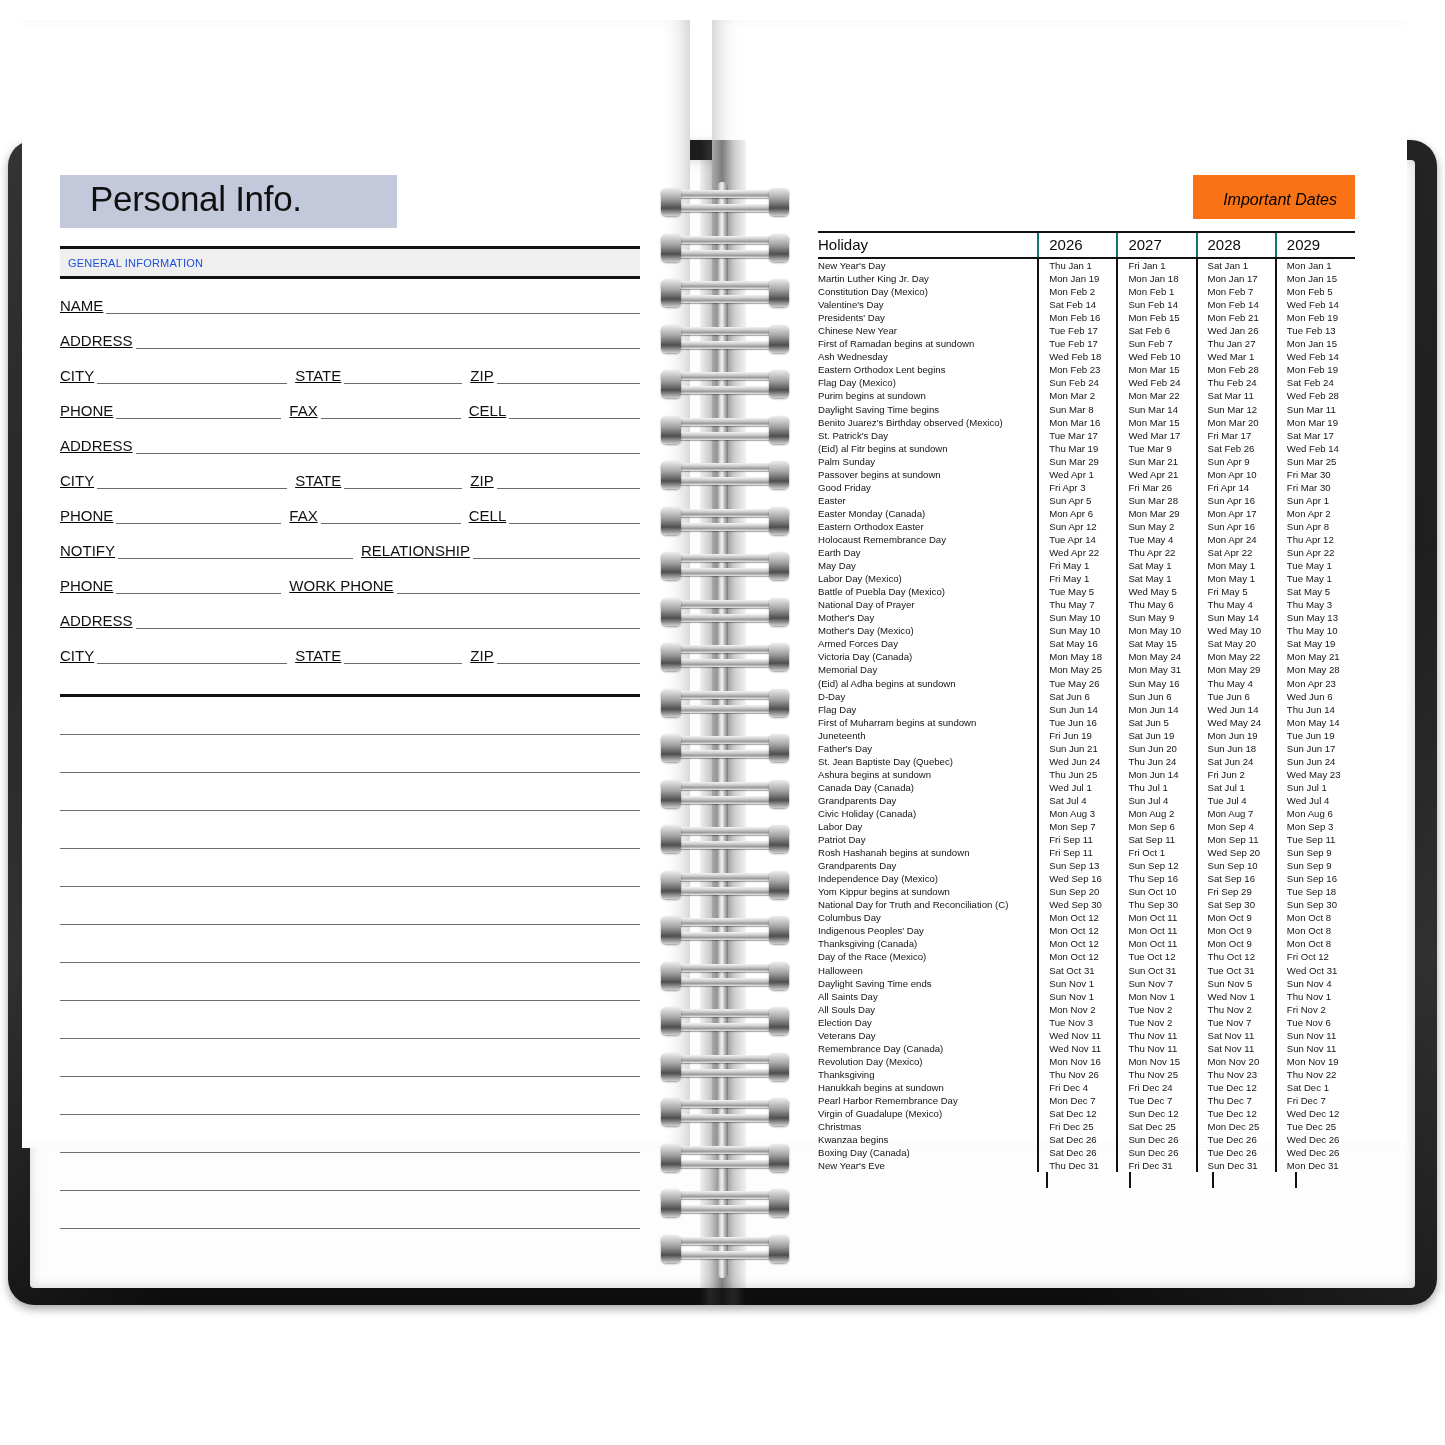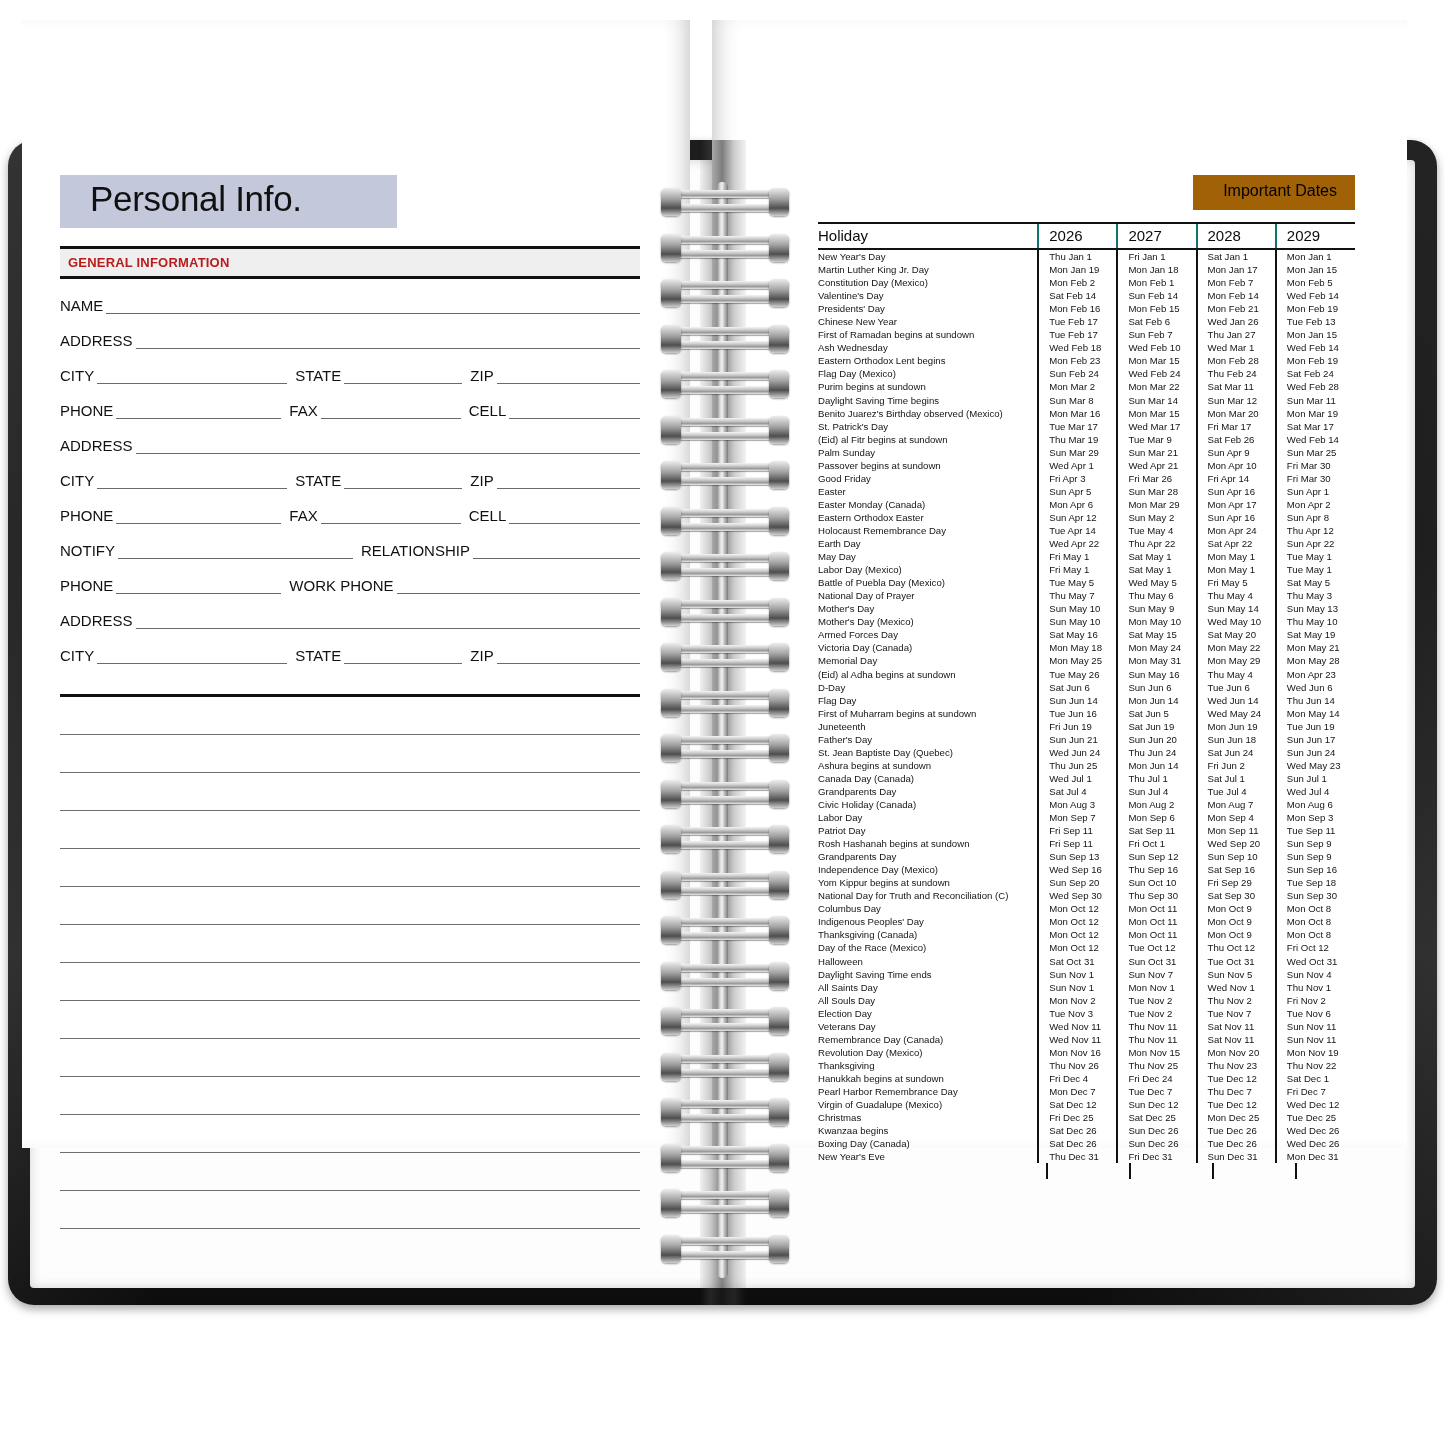--- a/index.html
+++ b/index.html
@@ -67,30 +67,30 @@
   .left-content{position:absolute;left:60px;top:175px;width:580px;}
   .title-band{
     background:#c3c8da;display:inline-block;padding:6px 22px 10px 30px;min-width:285px;
   }
   .title-band .title{
     font-size:35px;font-weight:400;color:#101010;letter-spacing:-0.3px;line-height:1.05;
     font-family:"Liberation Sans",sans-serif;
   }
   .right-band-wrap{text-align:right;}
   .title-band-right{
-    background:#a16207;display:inline-block;padding:7px 18px 10px 30px;
+    background:#f97316;display:inline-block;padding:16px 18px 10px 30px;font-style:italic;
   }
 
   .section-head{
     margin-top:18px;border-top:3px solid #111;border-bottom:3px solid #111;
     background:#efefef;padding:4px 0 5px 8px;
   }
-  .section-head .sh-label{font-size:13px;font-weight:bold;color:#b91c1c;letter-spacing:0.2px;}
-
-  .field-row{display:flex;align-items:flex-end;margin-top:15px;height:20px;}
+  .section-head .sh-label{font-size:11px;font-weight:normal;color:#1d4ed8;letter-spacing:0.2px;}
+
+  .field-row{display:flex;align-items:flex-end;margin-top:15px;height:20px;text-decoration:underline;}
   .field-row .lbl{font-size:15px;color:#111;white-space:nowrap;padding-right:3px;}
   .field-row .rule{flex:1 1 auto;border-bottom:1.4px solid #6a6a6a;height:13px;}
   .field-row .rule.w-state{flex:0 0 118px;}
   .field-row .rule.w-city{flex:0 0 190px;}
   .field-row .rule.w-phone{flex:0 0 165px;}
   .field-row .rule.w-fax{flex:0 0 140px;}
   .field-row .rule.w-notify{flex:0 0 235px;}
   .field-row .gap{width:8px;}
 
   .heavy-rule{border-top:3px solid #111;margin-top:30px;}

